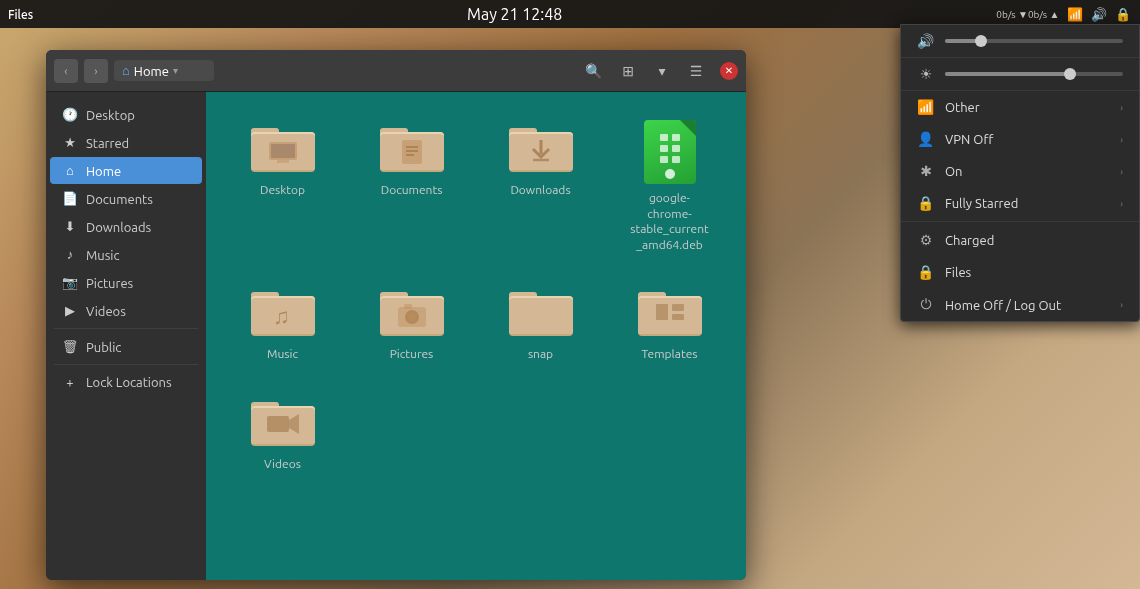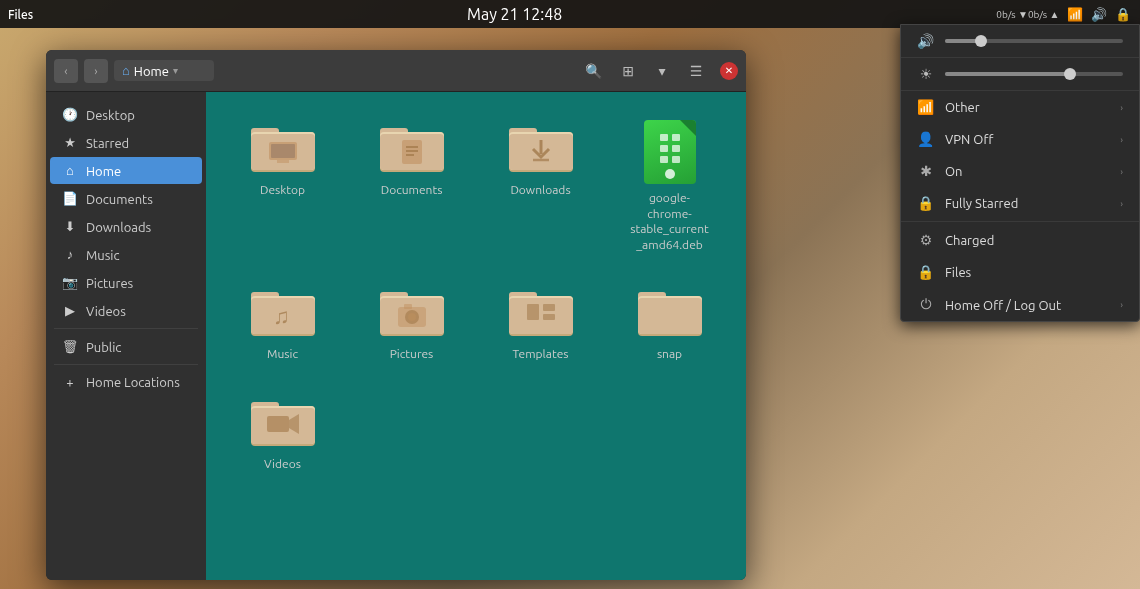--- a/index.html
+++ b/index.html
@@ -361,21 +361,21 @@
         <span>Videos</span>
       </div>
       <div class="sidebar-separator"></div>
       <div class="sidebar-item">
         <span class="s-icon">🗑</span>
         <span>Public</span>
       </div>
       <div class="sidebar-separator"></div>
       <div class="sidebar-item">
         <span class="s-icon">+</span>
-        <span>Home Locations</span>
+        <span>Lock Locations</span>
       </div>
     </div>
 
     <div class="main-content">
       <div class="files-grid">
 
         <div class="file-item">
           <div class="folder-icon">
             <svg class="folder-svg" viewBox="0 0 64 56" xmlns="http://www.w3.org/2000/svg">
               <rect x="0" y="12" width="64" height="40" rx="4" fill="#c4a97a"></rect>
@@ -479,39 +479,39 @@
         </div>
 
 
         <div class="file-item">
           <div class="folder-icon">
             <svg class="folder-svg" viewBox="0 0 64 56" xmlns="http://www.w3.org/2000/svg">
               <rect x="0" y="12" width="64" height="40" rx="4" fill="#c4a97a"></rect>
               <rect x="0" y="8" width="28" height="14" rx="3" fill="#d4b896"></rect>
               <rect x="0" y="12" width="64" height="38" rx="4" fill="#e8d5b0"></rect>
               <rect x="0" y="14" width="64" height="36" rx="4" fill="#d4b896"></rect>
+            </svg>
+          </div>
+          <span class="file-label">snap</span>
+        </div>
+
+        <div class="file-item">
+          <div class="folder-icon">
+            <svg class="folder-svg" viewBox="0 0 64 56" xmlns="http://www.w3.org/2000/svg">
+              <rect x="0" y="12" width="64" height="40" rx="4" fill="#c4a97a"></rect>
+              <rect x="0" y="8" width="28" height="14" rx="3" fill="#d4b896"></rect>
+              <rect x="0" y="12" width="64" height="38" rx="4" fill="#e8d5b0"></rect>
+              <rect x="0" y="14" width="64" height="36" rx="4" fill="#d4b896"></rect>
 
               <rect x="18" y="20" width="12" height="16" rx="1" fill="#9a7040" opacity="0.5"></rect>
               <rect x="34" y="20" width="12" height="7" rx="1" fill="#9a7040" opacity="0.5"></rect>
               <rect x="34" y="30" width="12" height="6" rx="1" fill="#9a7040" opacity="0.5"></rect>
             </svg>
           </div>
           <span class="file-label">Templates</span>
-        </div>
-
-        <div class="file-item">
-          <div class="folder-icon">
-            <svg class="folder-svg" viewBox="0 0 64 56" xmlns="http://www.w3.org/2000/svg">
-              <rect x="0" y="12" width="64" height="40" rx="4" fill="#c4a97a"></rect>
-              <rect x="0" y="8" width="28" height="14" rx="3" fill="#d4b896"></rect>
-              <rect x="0" y="12" width="64" height="38" rx="4" fill="#e8d5b0"></rect>
-              <rect x="0" y="14" width="64" height="36" rx="4" fill="#d4b896"></rect>
-            </svg>
-          </div>
-          <span class="file-label">snap</span>
         </div>
 
         <div class="file-item">
           <div class="folder-icon">
             <svg class="folder-svg" viewBox="0 0 64 56" xmlns="http://www.w3.org/2000/svg">
               <rect x="0" y="12" width="64" height="40" rx="4" fill="#c4a97a"></rect>
               <rect x="0" y="8" width="28" height="14" rx="3" fill="#d4b896"></rect>
               <rect x="0" y="12" width="64" height="38" rx="4" fill="#e8d5b0"></rect>
               <rect x="0" y="14" width="64" height="36" rx="4" fill="#d4b896"></rect>
 

